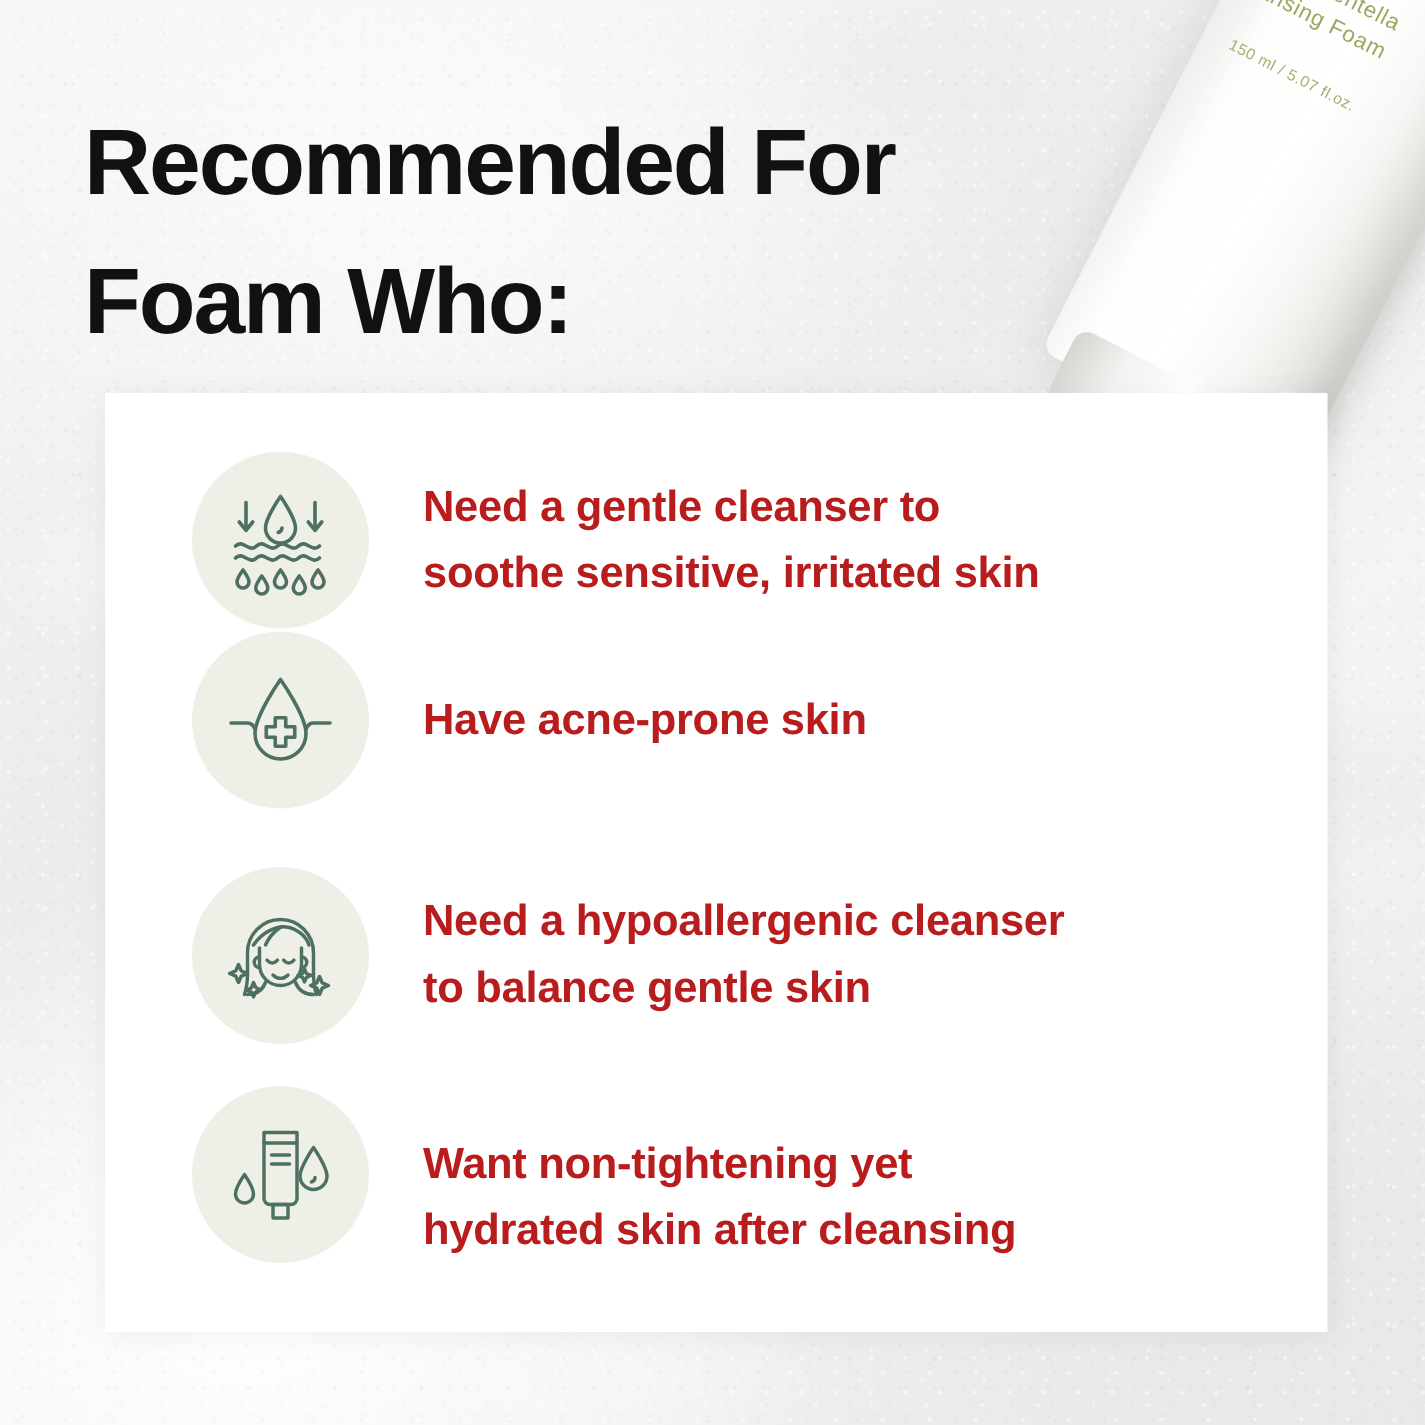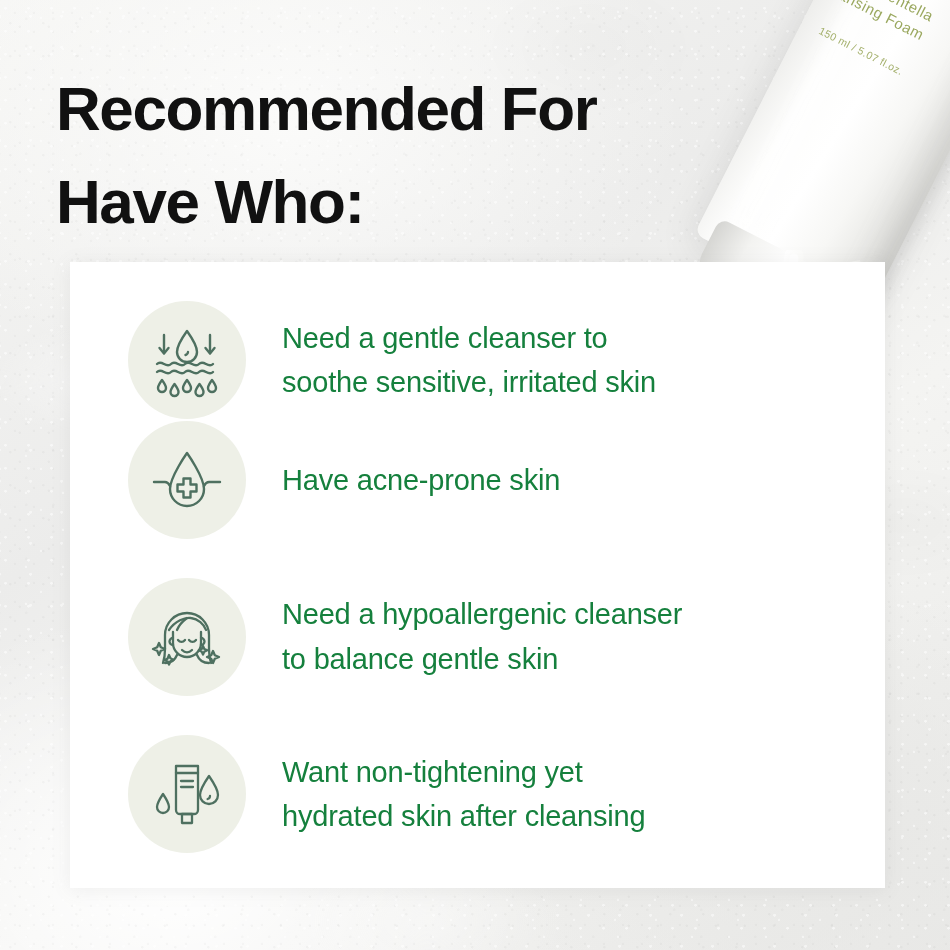--- a/index.html
+++ b/index.html
@@ -215,51 +215,52 @@
     position: absolute;
     left: 58px;
     display: flex;
     align-items: center;
     gap: 36px;
     width: 730px;
   }
   .row-1 { top: 28px;  height: 140px; }
   .row-2 { top: 148px; height: 140px; }
   .row-3 { top: 302px; height: 145px; }
-  .row-4 { top: 457px; height: 150px; }
+  .row-4 { top: 430px; height: 150px; align-items: flex-end; }
 
   .icon-circle {
     flex: 0 0 auto;
     width: 118px;
     height: 118px;
     border-radius: 50%;
     background: #eef0e7;
     display: flex;
     align-items: center;
     justify-content: center;
   }
   .row-text {
     font-size: 29px;
     line-height: 1.52;
-    color: #15803d;
+    color: #b91c1c;
     letter-spacing: -.2px;
     white-space: pre-line;
+    font-weight: bold;
   }
 </style>
 </head>
 <body>
 
 <div id="canvas">
 
   <div class="bg-base"></div>
   <div class="bg-mottle"></div>
   <div class="bg-grain"></div>
 
   <div class="heading">Recommended For
-Have Who:</div>
+Foam Who:</div>
 
   <div class="tube-wrap">
     <div class="tube-body"></div>
     <div class="tube-edge-shade"></div>
     <div class="tube-highlight"></div>
     <div class="tube-shoulder"></div>
     <div class="tube-neck"></div>
     <div class="tube-cap"></div>
     <div class="tube-nozzle"></div>
     <div class="tube-label">Centella

